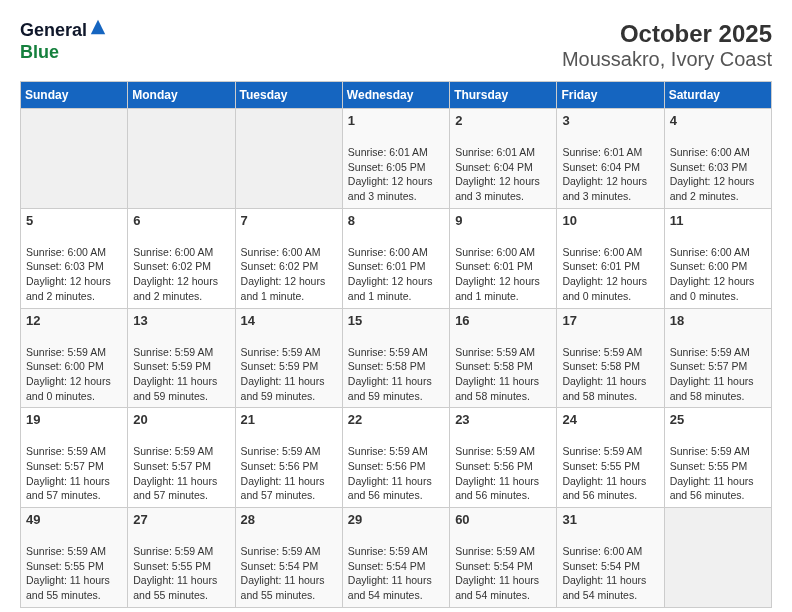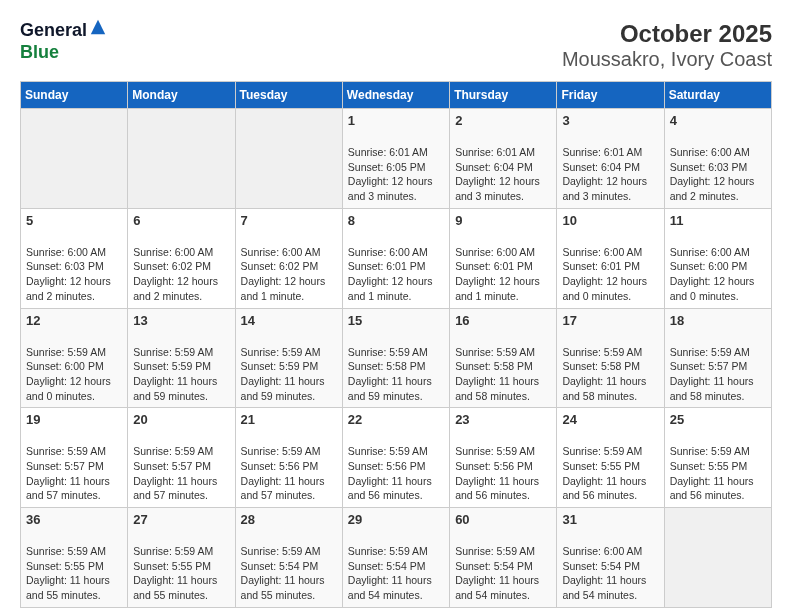--- a/index.html
+++ b/index.html
@@ -229,21 +229,21 @@
           <span class="day-number">24</span>
           <div class="day-info">Sunrise: 5:59 AM<br>Sunset: 5:55 PM<br>Daylight: 11 hours and 56 minutes.</div>
         </td>
         <td>
           <span class="day-number">25</span>
           <div class="day-info">Sunrise: 5:59 AM<br>Sunset: 5:55 PM<br>Daylight: 11 hours and 56 minutes.</div>
         </td>
       </tr>
       <tr>
         <td>
-          <span class="day-number">36</span>
+          <span class="day-number">49</span>
           <div class="day-info">Sunrise: 5:59 AM<br>Sunset: 5:55 PM<br>Daylight: 11 hours and 55 minutes.</div>
         </td>
         <td>
           <span class="day-number">27</span>
           <div class="day-info">Sunrise: 5:59 AM<br>Sunset: 5:55 PM<br>Daylight: 11 hours and 55 minutes.</div>
         </td>
         <td>
           <span class="day-number">28</span>
           <div class="day-info">Sunrise: 5:59 AM<br>Sunset: 5:54 PM<br>Daylight: 11 hours and 55 minutes.</div>
         </td>

